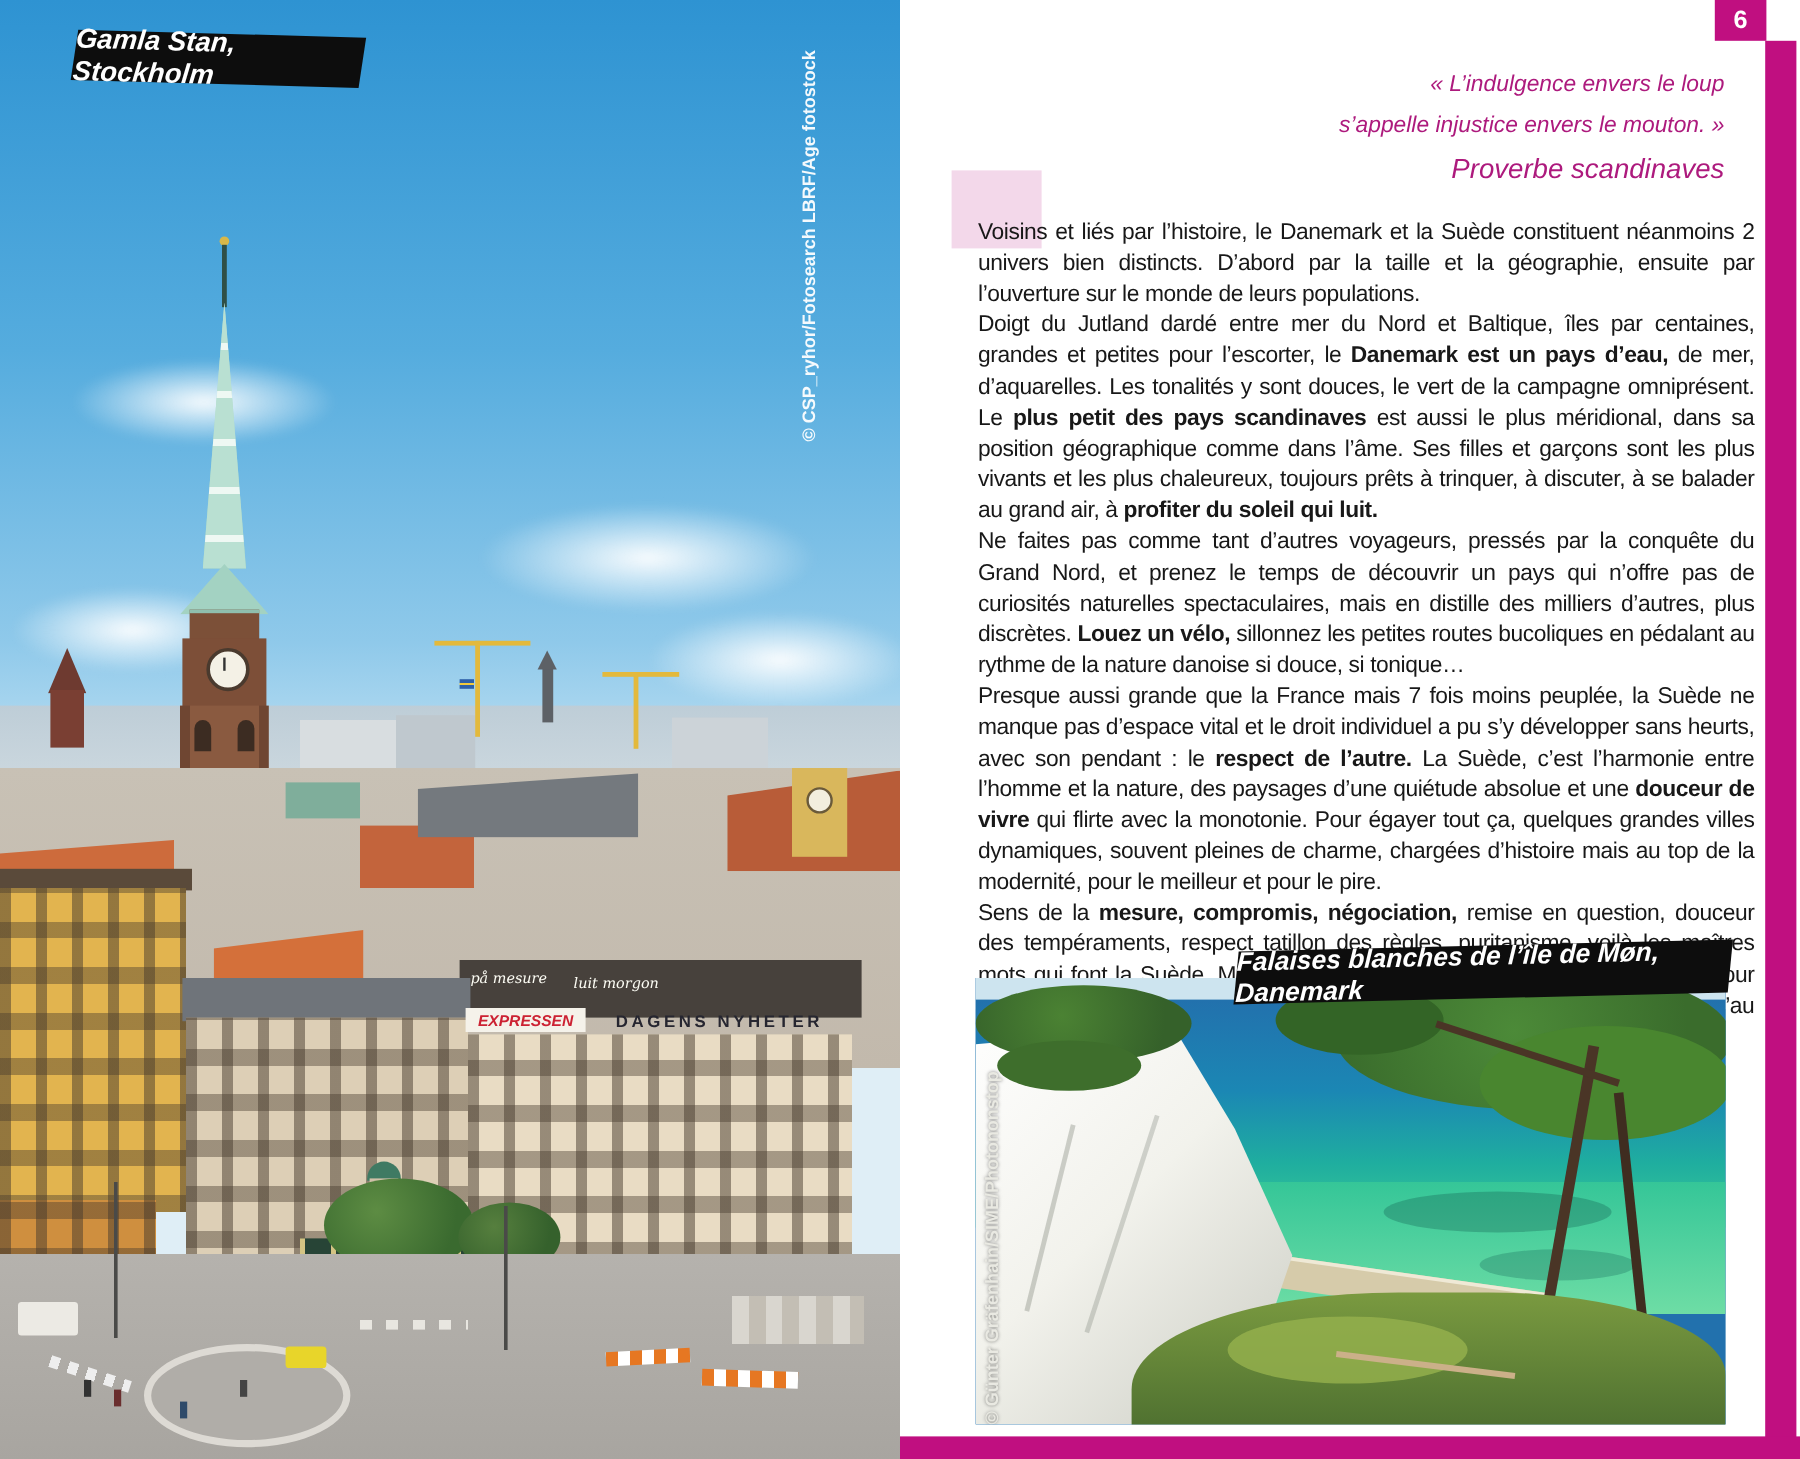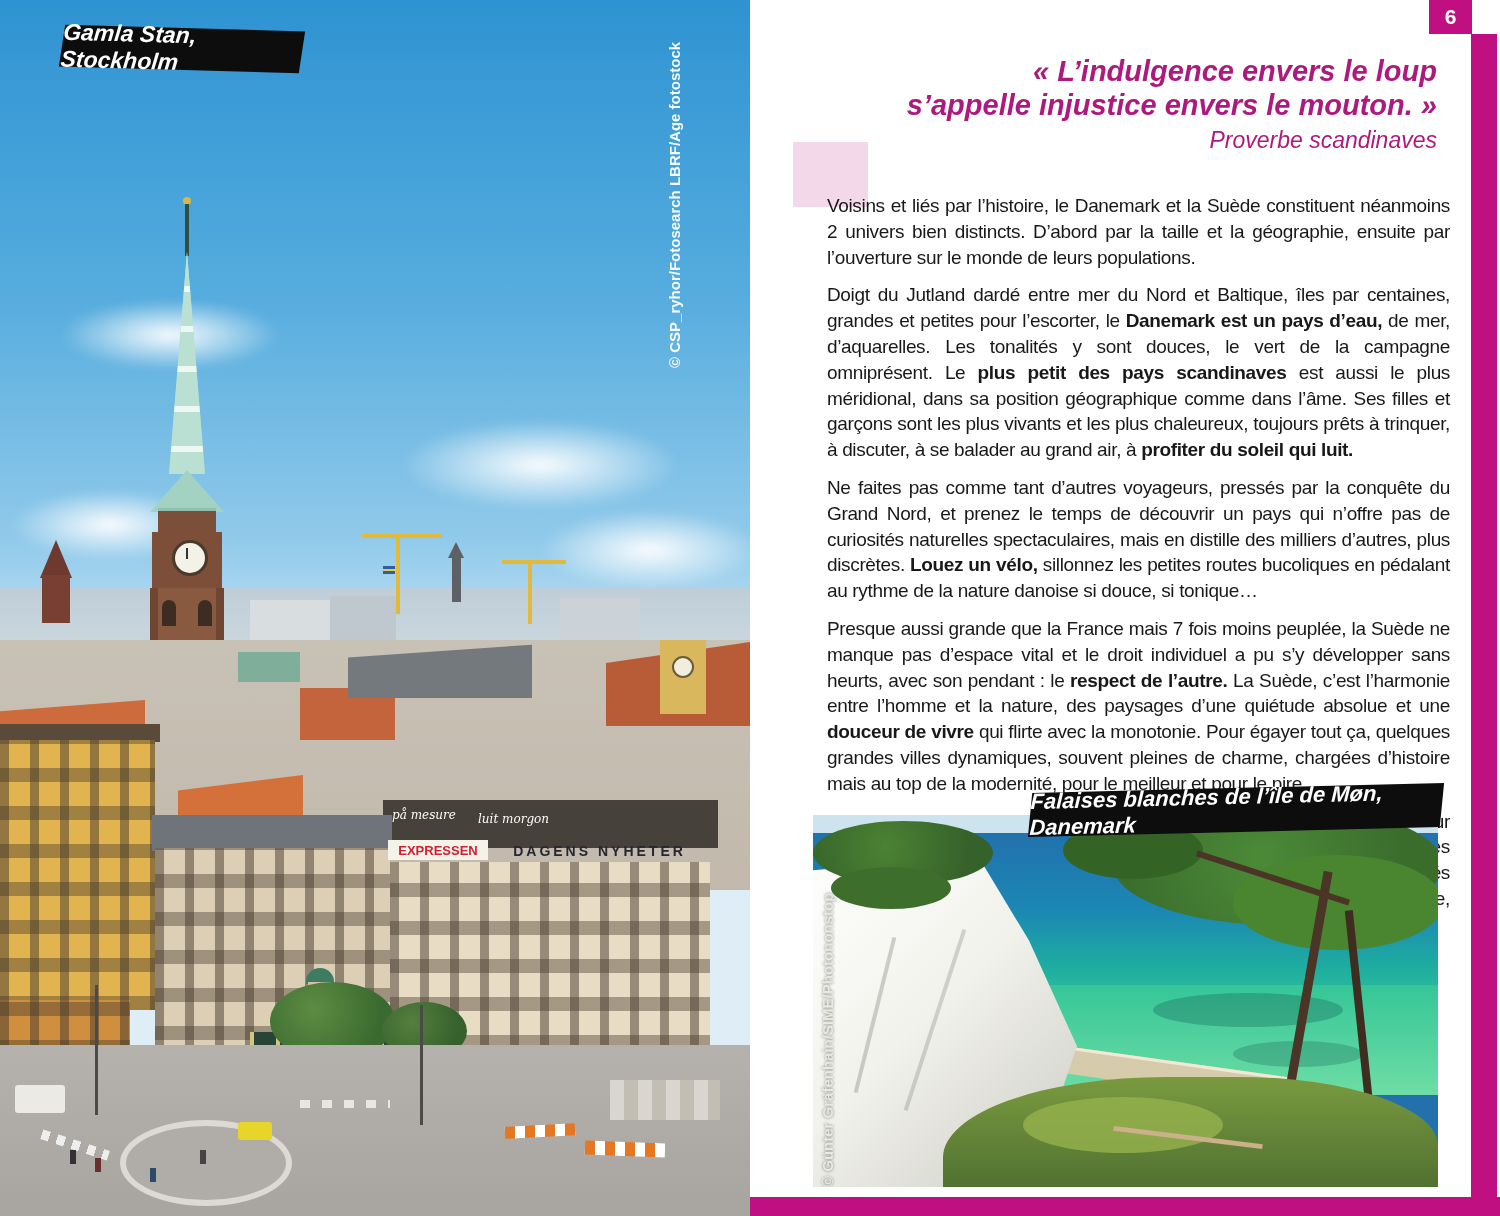--- a/index.html
+++ b/index.html
@@ -18,29 +18,29 @@
   .crane-h{background:#e3b93c;height:4px;}
   .win-grid{background-image:
       repeating-linear-gradient(90deg,rgba(70,58,45,.5) 0 9px,transparent 9px 30px),
       repeating-linear-gradient(0deg,rgba(70,58,45,.42) 0 14px,transparent 14px 38px);}
   .banner{background:#0d0d0d;color:#fff;display:flex;align-items:center;justify-content:center;
       font-style:italic;font-weight:bold;z-index:30;}
   .credit{white-space:nowrap;transform:rotate(-90deg);transform-origin:0 0;font-size:15px;z-index:31;}
 
   
   .quote{right:63px;top:54px;text-align:right;color:#ad1a7d;font-style:italic;z-index:5;}
-  .quote .ql{font-size:29px;line-height:34px;font-weight:700;}
+  .quote .ql{font-size:19px;line-height:34px;font-weight:400;}
   .quote .qa{font-size:23px;line-height:30px;margin-top:3px;font-weight:400;}
   .pagenum{left:1429px;top:0;width:43px;height:34px;background:#c00f80;color:#fff;
       display:flex;align-items:center;justify-content:center;font-size:21px;font-weight:bold;z-index:6;}
   .sidebar{left:1471px;top:34px;width:26px;height:1182px;background:#c00f80;z-index:4;}
   .bottombar{left:750px;top:1197px;width:750px;height:19px;background:#c00f80;z-index:4;}
   .pinksq{left:793px;top:142px;width:75px;height:65px;background:#f3d8ea;z-index:1;}
   .article{left:815px;top:181px;width:647px;z-index:2;color:#181818;}
-  .article p{margin:12px;font-size:19px;line-height:25.8px;text-align:justify;letter-spacing:-0.35px;}
+  .article p{margin:0;font-size:19px;line-height:25.8px;text-align:justify;letter-spacing:-0.35px;}
   .article .b{font-weight:bold;}
 
   
   .fig{left:813px;top:815px;width:625px;height:372px;overflow:hidden;background:#2271ad;z-index:2;}
   .blob{border-radius:50%;}
 </style>
 </head>
 <body>
 
 <div class="page">
@@ -84,21 +84,21 @@
     <div class="abs" style="left:348px;top:640px;width:184px;height:58px;background:#74797e;clip-path:polygon(0 30%,100% 8%,100% 100%,0 100%);"></div>
     <div class="abs" style="left:238px;top:652px;width:62px;height:30px;background:#7fae9b;"></div>
     <div class="abs" style="left:660px;top:640px;width:46px;height:74px;background:#d9b75c;"></div>
     <div class="abs" style="left:672px;top:656px;width:18px;height:18px;border-radius:50%;background:#f2eede;border:2px solid #6a5a3a;"></div>
     <div class="abs" style="left:40px;top:540px;width:32px;height:38px;clip-path:polygon(50% 0,100% 100%,0 100%);background:#6e3a30;"></div>
     <div class="abs" style="left:42px;top:575px;width:28px;height:48px;background:#7a3f33;"></div>
 
     <div class="abs" style="left:383px;top:800px;width:335px;height:48px;background:#47413c;"></div>
     <div class="abs" style="left:392px;top:808px;color:#fdfdf5;font-style:italic;font-size:12px;font-family:'DejaVu Serif',serif;z-index:2;">på mesure</div>
     <div class="abs" style="left:478px;top:812px;color:#fdfdf5;font-style:italic;font-size:12px;font-family:'DejaVu Serif',serif;z-index:2;">luit morgon</div>
-    <div class="abs" style="left:388px;top:840px;width:100px;height:20px;background:#f5f2ea;color:#cc2233;font-weight:bold;font-size:13px;display:flex;align-items:center;justify-content:center;z-index:2;">EXPRESSEN</div>
+    <div class="abs" style="left:388px;top:840px;width:100px;height:20px;background:#f5f2ea;color:#cc2233;font-weight:bold;font-style:italic;font-size:13px;display:flex;align-items:center;justify-content:center;z-index:2;">EXPRESSEN</div>
     <div class="abs" style="left:492px;top:843px;width:215px;color:#262630;font-weight:bold;font-size:14px;letter-spacing:3px;z-index:2;text-align:center;">DAGENS NYHETER</div>
     <div class="abs win-grid" style="left:390px;top:862px;width:320px;height:225px;background-color:#e9dcc4;"></div>
 
     <div class="abs" style="left:0;top:724px;width:160px;height:18px;background:#5a4a3a;"></div>
     <div class="abs win-grid" style="left:0;top:740px;width:155px;height:270px;background-color:#e2b44f;"></div>
     <div class="abs win-grid" style="left:0;top:1000px;width:130px;height:130px;background-color:#cf8f3f;"></div>
     <div class="abs" style="left:152px;top:815px;width:240px;height:36px;background:#6f747a;"></div>
     <div class="abs win-grid" style="left:155px;top:848px;width:235px;height:230px;background-color:#ddcfb6;"></div>
     <div class="abs" style="left:306px;top:968px;width:28px;height:16px;border-radius:14px 14px 0 0;background:#3f7a63;"></div>
     <div class="abs" style="left:308px;top:982px;width:24px;height:46px;background:#cfc0a8;"></div>

